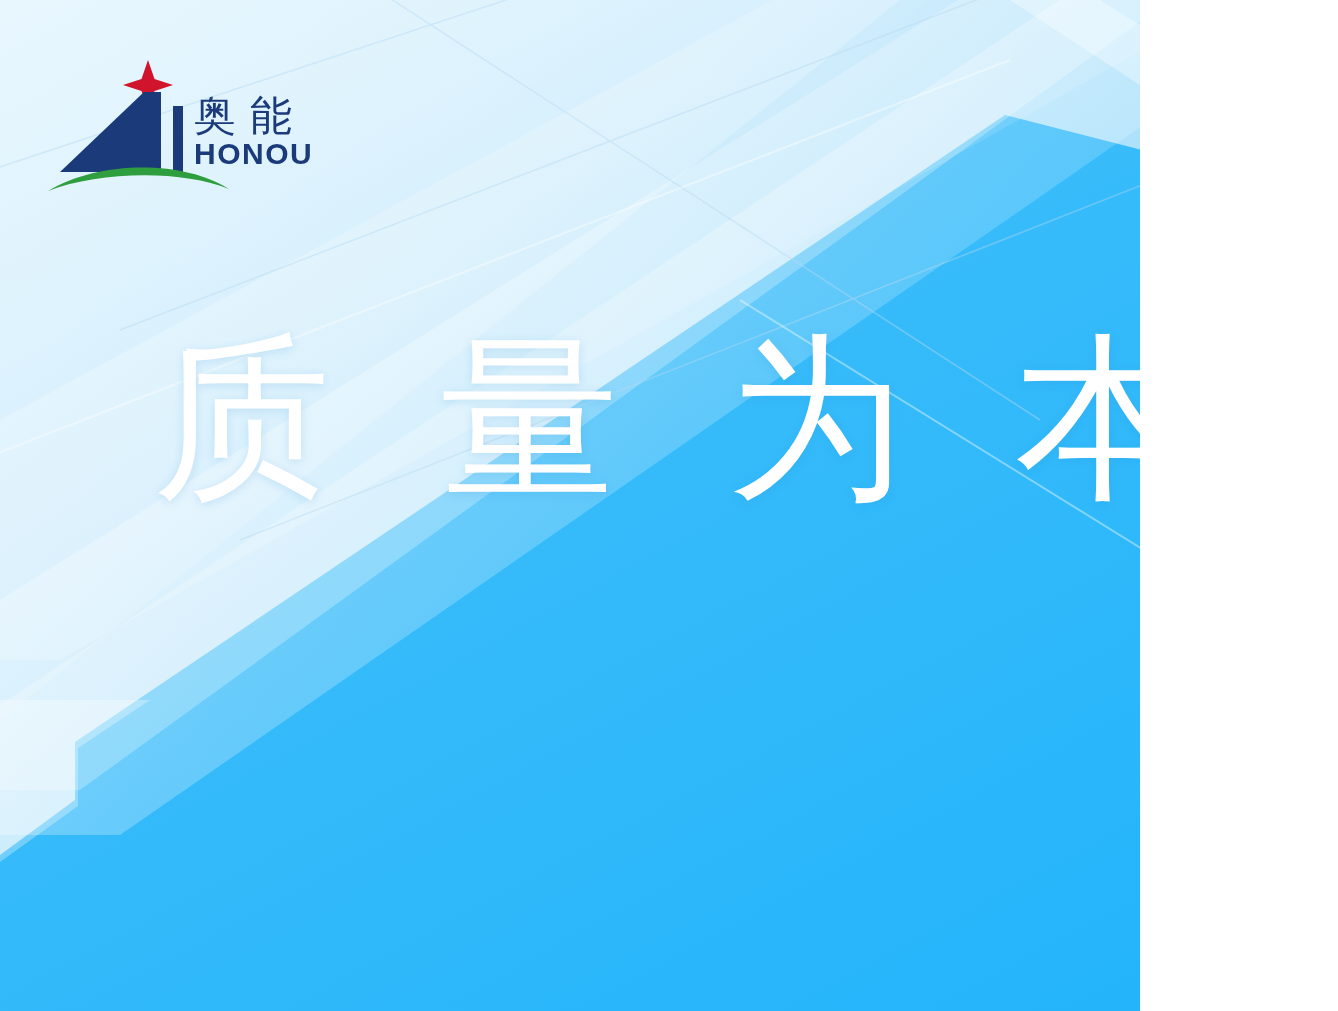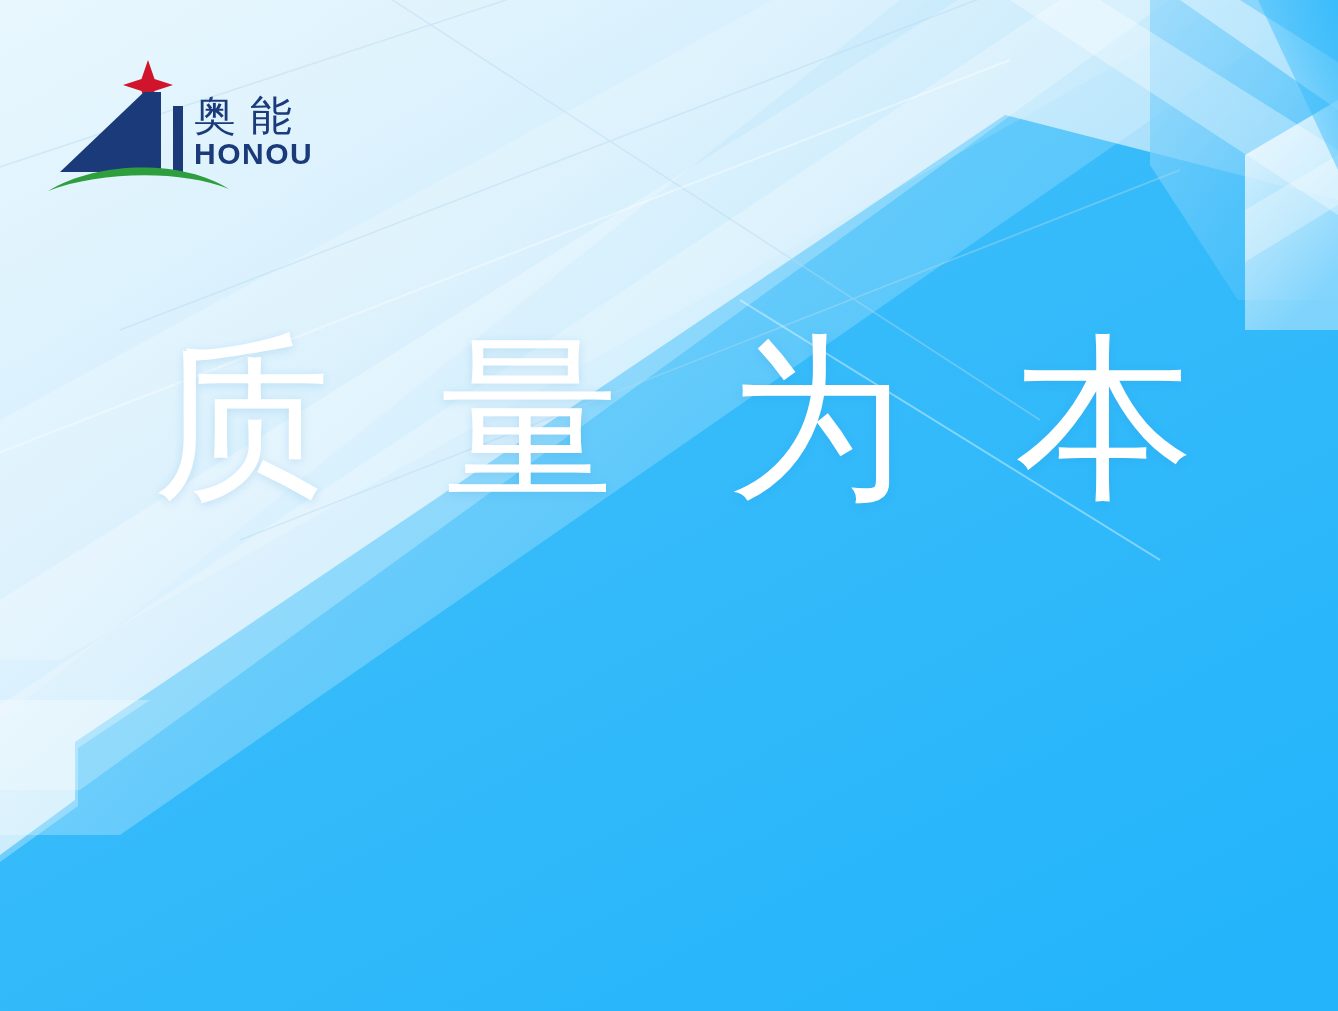--- a/index.html
+++ b/index.html
@@ -1,21 +1,21 @@
 <!DOCTYPE html>
 <html><head>
 <meta charset="utf-8">
 <title>Honour Banner</title>
 <style>
   html,body{margin:0;padding:0;background:#fff;}
   body{font-family:"Liberation Sans","DejaVu Sans",sans-serif;}
 
   #stage{
     position:relative;
-    width:1338px;
+    width:1140px;
     height:1011px;
     overflow:hidden;
     background:#3b82f6;
   }
 
   
   .bg-svg{
     position:absolute;
     left:0; top:0;
     width:1338px;

